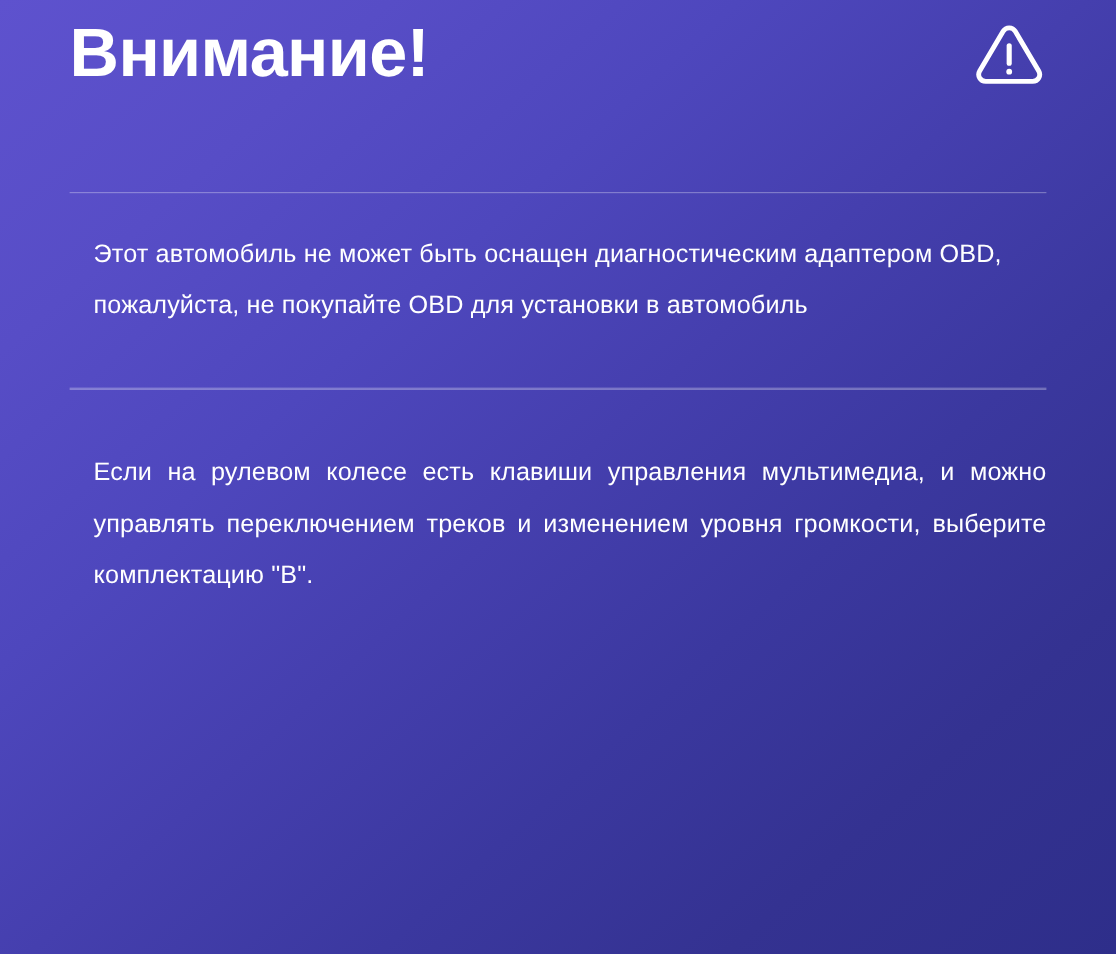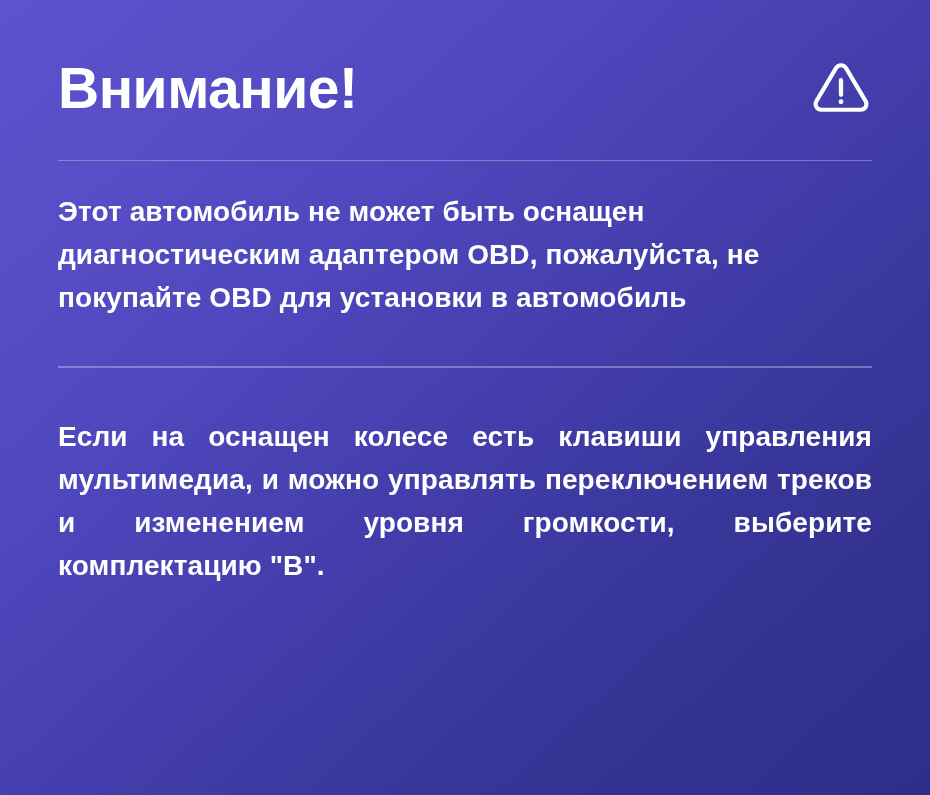--- a/index.html
+++ b/index.html
@@ -30,21 +30,21 @@
         #2e2e8a 100%);
     padding: 0 58px;
     color: #ffffff;
   }
 
   
   .header {
     position: relative;
     height: 160px;
     display: flex;
-    align-items: center;
+    align-items: flex-start;
     justify-content: space-between;
   }
   .title {
     font-size: 57px;
     font-weight: 700;
     letter-spacing: -0.5px;
     line-height: 1;
     margin: 0;
     padding-top: 16px;
     color: #ffffff;
@@ -66,25 +66,26 @@
   .divider {
     height: 1px;
     width: 100%;
     background: rgba(255,255,255,0.30);
     border: 0;
     margin: 0;
   }
 
   
   .block {
-    font-size: 28px;
+    font-size: 21px;
     line-height: 43px;
-    font-weight: 700;
+    font-weight: 400;
     color: #ffffff;
     letter-spacing: 0.1px;
+    margin-left: 20px;
   }
   .block-1 {
     padding-top: 29px;
     padding-bottom: 47px;
   }
   .block-2 {
     padding-top: 43px;
     padding-bottom: 42px;
   }
   .block-3 {
@@ -131,16 +132,16 @@
   <div class="block block-1">
     <p>Этот автомобиль не может быть оснащен диагностическим адаптером OBD, пожалуйста, не покупайте OBD для установки в автомобиль</p>
   </div>
 
   <hr class="divider">
 
 
   <hr class="divider">
 
   <div class="block block-3">
-    <span>Если на оснащен колесе есть клавиши управления мультимедиа, и можно управлять переключением треков и изменением уровня громкости, выберите комплектацию "В".</span>
+    <span>Если на рулевом колесе есть клавиши управления мультимедиа, и можно управлять переключением треков и изменением уровня громкости, выберите комплектацию "В".</span>
   </div>
 
 </div>
 
 </body></html>

